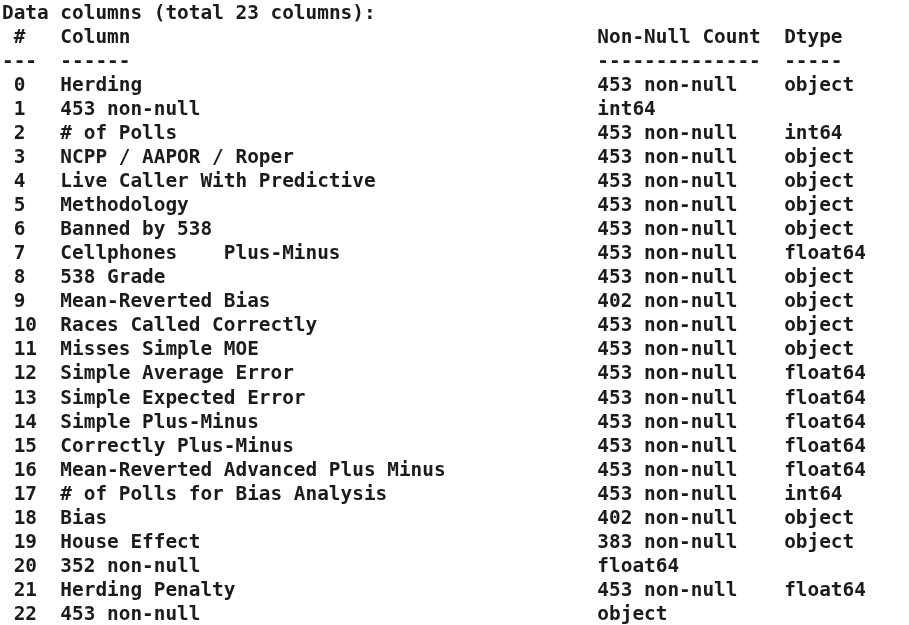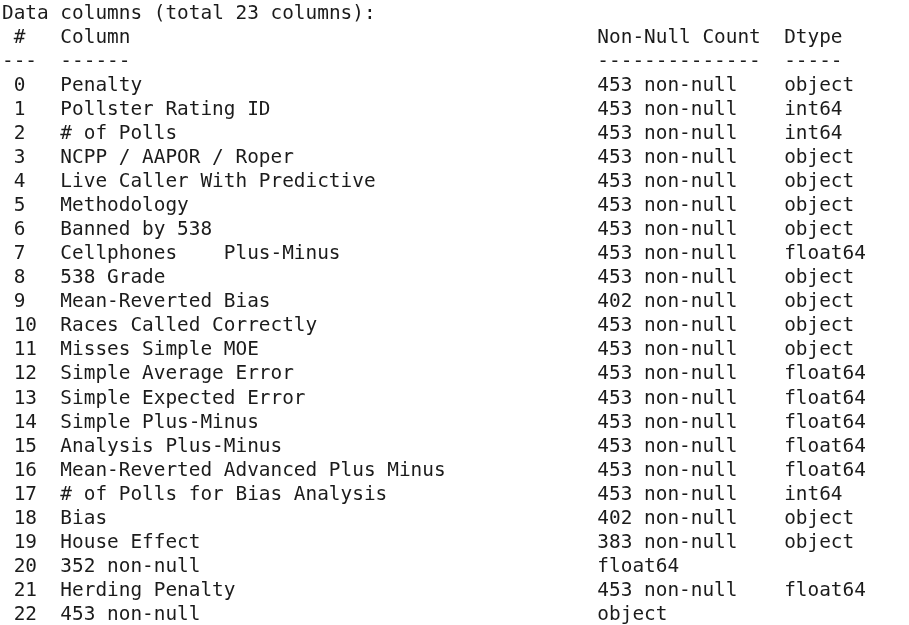--- a/index.html
+++ b/index.html
@@ -12,20 +12,21 @@
     height: 625px;
     overflow: hidden;
     font-family: "DejaVu Sans Mono", "Liberation Mono", monospace;
     font-size: 19.4px;
     line-height: 24.04px;
     color: #1b1b1b;
     -webkit-font-smoothing: antialiased;
   }
   .terminal {
     padding: 1px 0 0 2px;
+    font-weight: bold;
   }
   .line {
     display: grid;
     grid-template-columns: 5ch 46ch 16ch auto;
     height: 24.04px;
     white-space: pre;
   }
   .line > span {
     white-space: pre;
     overflow: visible;
@@ -56,28 +57,27 @@
   <div class="line">
     <span>---</span>
     <span>------</span>
     <span>--------------</span>
     <span>-----</span>
   </div>
 
   <div id="rows">
     <div class="line">
       <span class="cell-indent">0</span>
-      <span>Penalty</span>
+      <span>Herding</span>
       <span>453 non-null</span>
       <span>object</span>
     </div>
 
     <div class="line">
       <span class="cell-indent">1</span>
-      <span>Pollster Rating ID</span>
       <span>453 non-null</span>
       <span>int64</span>
     </div>
 
     <div class="line">
       <span class="cell-indent">2</span>
       <span># of Polls</span>
       <span>453 non-null</span>
       <span>int64</span>
     </div>
@@ -161,21 +161,21 @@
 
     <div class="line">
       <span class="cell-indent">14</span>
       <span>Simple Plus-Minus</span>
       <span>453 non-null</span>
       <span>float64</span>
     </div>
 
     <div class="line">
       <span class="cell-indent">15</span>
-      <span>Analysis Plus-Minus</span>
+      <span>Correctly Plus-Minus</span>
       <span>453 non-null</span>
       <span>float64</span>
     </div>
 
     <div class="line">
       <span class="cell-indent">16</span>
       <span>Mean-Reverted Advanced Plus Minus</span>
       <span>453 non-null</span>
       <span>float64</span>
     </div>

